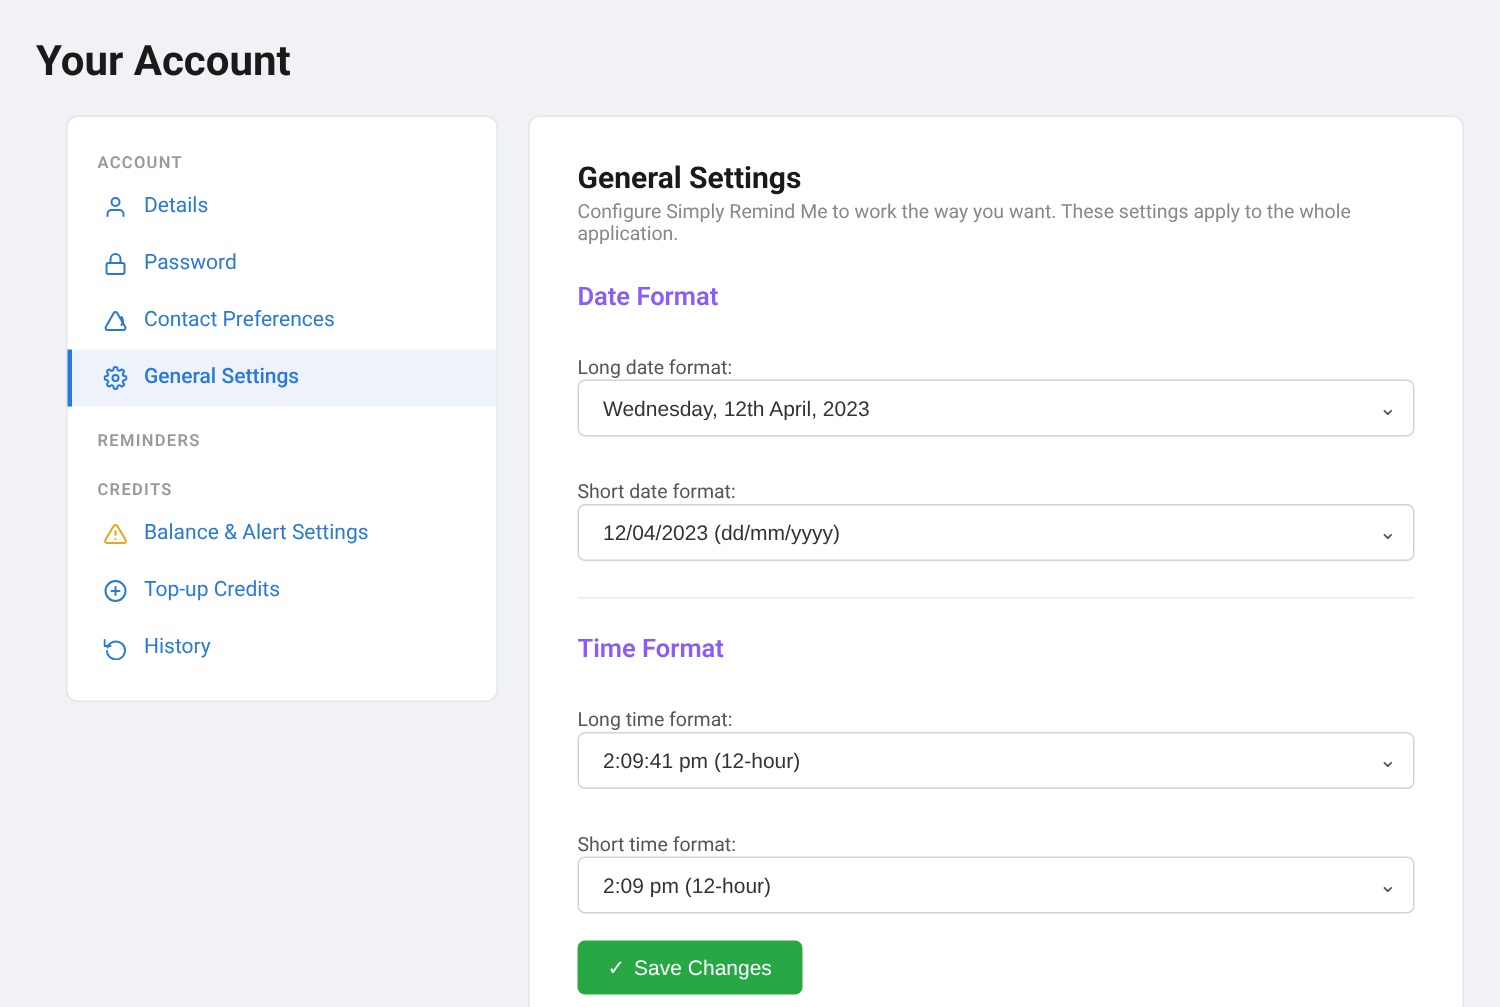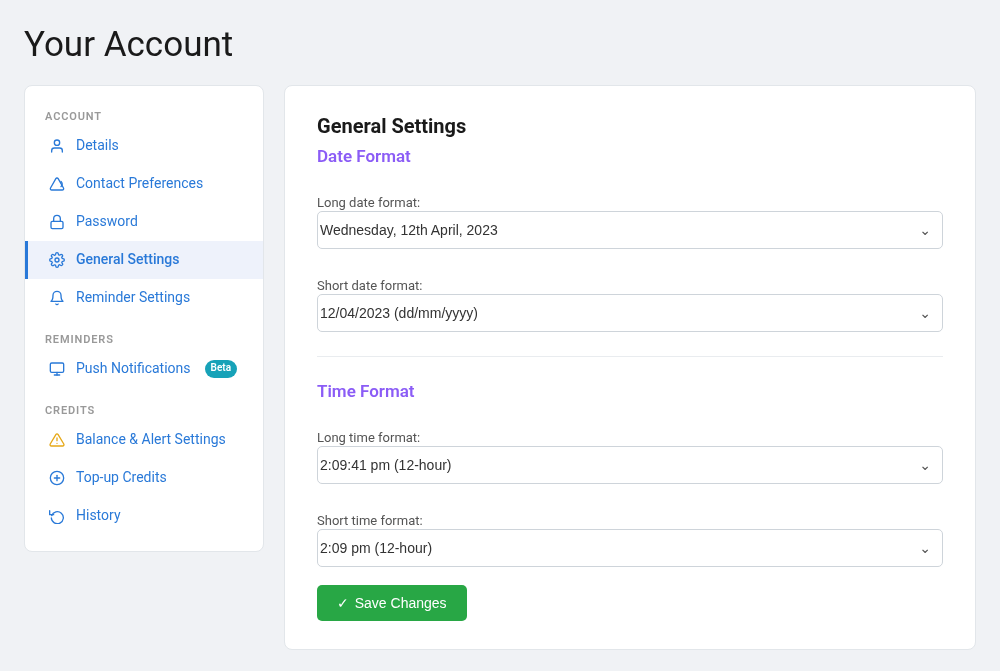--- a/index.html
+++ b/index.html
@@ -8,38 +8,39 @@
       background: #f0f2f5;
       color: #333;
       min-height: 671px;
     }
     .page-wrapper {
       padding: 24px 24px 24px 24px;
       max-width: 1000px;
       margin: 0 auto;
     }
     .page-title {
-      font-size: 35px;
-      font-weight: 400;
+      font-size: 28px;
+      font-weight: 700;
       color: #1a1a1a;
       margin-bottom: 20px;
     }
     .layout {
       display: flex;
       gap: 20px;
       align-items: flex-start;
     }
     
     .sidebar {
-      width: 240px;
+      width: 288px;
       background: #fff;
       border-radius: 8px;
       border: 1px solid #e2e6ea;
       padding: 16px 0;
       flex-shrink: 0;
+      margin-left: 20px;
     }
     .sidebar-section-label {
       font-size: 11px;
       font-weight: 600;
       color: #999;
       letter-spacing: 0.08em;
       padding: 8px 20px 4px 20px;
       margin-top: 8px;
     }
     .sidebar-section-label:first-child {
@@ -113,21 +114,21 @@
     .field-label {
       font-size: 13px;
       color: #555;
       margin-bottom: 6px;
     }
     .select-wrapper {
       position: relative;
     }
     .select-wrapper select {
       width: 100%;
-      padding: 10px 40px 10px 2px;
+      padding: 10px 40px 10px 16px;
       border: 1px solid #ced4da;
       border-radius: 5px;
       font-size: 14px;
       color: #333;
       background: #fff;
       appearance: none;
       -webkit-appearance: none;
       cursor: pointer;
       outline: none;
     }
@@ -178,65 +179,45 @@
             <svg width="16" height="16" viewBox="0 0 24 24" fill="none" stroke="#2979d8" stroke-width="2" stroke-linecap="round" stroke-linejoin="round">
               <path d="M20 21v-2a4 4 0 0 0-4-4H8a4 4 0 0 0-4 4v2"></path>
               <circle cx="12" cy="7" r="4"></circle>
             </svg>
           </span>
           <span>Details</span>
         </div>
         <div class="sidebar-item">
           <span class="icon">
             <svg width="16" height="16" viewBox="0 0 24 24" fill="none" stroke="#2979d8" stroke-width="2" stroke-linecap="round" stroke-linejoin="round">
+              <rect x="3" y="11" width="18" height="11" rx="2" ry="2"></rect>
+              <path d="M7 11V7a5 5 0 0 1 10 0v4"></path>
+            </svg>
+          </span>
+          <span>Password</span>
+        </div>
+        <div class="sidebar-item">
+          <span class="icon">
+            <svg width="16" height="16" viewBox="0 0 24 24" fill="none" stroke="#2979d8" stroke-width="2" stroke-linecap="round" stroke-linejoin="round">
               <path d="M18 8a6 6 0 0 1 0 8"></path>
               <path d="M13.73 4a2 2 0 0 0-3.46 0l-8 14A2 2 0 0 0 4 21h16a2 2 0 0 0 1.73-3z"></path>
             </svg>
           </span>
           <span>Contact Preferences</span>
         </div>
-        <div class="sidebar-item">
-          <span class="icon">
-            <svg width="16" height="16" viewBox="0 0 24 24" fill="none" stroke="#2979d8" stroke-width="2" stroke-linecap="round" stroke-linejoin="round">
-              <rect x="3" y="11" width="18" height="11" rx="2" ry="2"></rect>
-              <path d="M7 11V7a5 5 0 0 1 10 0v4"></path>
-            </svg>
-          </span>
-          <span>Password</span>
-        </div>
         <div class="sidebar-item active">
           <span class="icon">
             <svg width="16" height="16" viewBox="0 0 24 24" fill="none" stroke="#2979d8" stroke-width="2" stroke-linecap="round" stroke-linejoin="round">
               <circle cx="12" cy="12" r="3"></circle>
               <path d="M19.4 15a1.65 1.65 0 0 0 .33 1.82l.06.06a2 2 0 0 1-2.83 2.83l-.06-.06a1.65 1.65 0 0 0-1.82-.33 1.65 1.65 0 0 0-1 1.51V21a2 2 0 0 1-4 0v-.09A1.65 1.65 0 0 0 9 19.4a1.65 1.65 0 0 0-1.82.33l-.06.06a2 2 0 0 1-2.83-2.83l.06-.06A1.65 1.65 0 0 0 4.68 15a1.65 1.65 0 0 0-1.51-1H3a2 2 0 0 1 0-4h.09A1.65 1.65 0 0 0 4.6 9a1.65 1.65 0 0 0-.33-1.82l-.06-.06a2 2 0 0 1 2.83-2.83l.06.06A1.65 1.65 0 0 0 9 4.68a1.65 1.65 0 0 0 1-1.51V3a2 2 0 0 1 4 0v.09a1.65 1.65 0 0 0 1 1.51 1.65 1.65 0 0 0 1.82-.33l.06-.06a2 2 0 0 1 2.83 2.83l-.06.06A1.65 1.65 0 0 0 19.4 9a1.65 1.65 0 0 0 1.51 1H21a2 2 0 0 1 0 4h-.09a1.65 1.65 0 0 0-1.51 1z"></path>
             </svg>
           </span>
           <span>General Settings</span>
         </div>
-        <div class="sidebar-item">
-          <span class="icon">
-            <svg width="16" height="16" viewBox="0 0 24 24" fill="none" stroke="#2979d8" stroke-width="2" stroke-linecap="round" stroke-linejoin="round">
-              <path d="M18 8A6 6 0 0 0 6 8c0 7-3 9-3 9h18s-3-2-3-9"></path>
-              <path d="M13.73 21a2 2 0 0 1-3.46 0"></path>
-            </svg>
-          </span>
-          <span>Reminder Settings</span>
-        </div>
         <div class="sidebar-section-label">REMINDERS</div>
-        <div class="sidebar-item">
-          <span class="icon">
-            <svg width="16" height="16" viewBox="0 0 24 24" fill="none" stroke="#2979d8" stroke-width="2" stroke-linecap="round" stroke-linejoin="round">
-              <rect x="2" y="3" width="20" height="14" rx="2" ry="2"></rect>
-              <line x1="8" y1="21" x2="16" y2="21"></line>
-              <line x1="12" y1="17" x2="12" y2="21"></line>
-            </svg>
-          </span>
-          <span>Push Notifications</span>
-          <span class="badge">Beta</span>
-        </div>
         <div class="sidebar-section-label">CREDITS</div>
         <div class="sidebar-item">
           <span class="icon">
             <svg width="16" height="16" viewBox="0 0 24 24" fill="none" stroke="#e6a817" stroke-width="2" stroke-linecap="round" stroke-linejoin="round">
               <path d="M10.29 3.86L1.82 18a2 2 0 0 0 1.71 3h16.94a2 2 0 0 0 1.71-3L13.71 3.86a2 2 0 0 0-3.42 0z"></path>
               <line x1="12" y1="9" x2="12" y2="13"></line>
               <line x1="12" y1="17" x2="12.01" y2="17"></line>
             </svg>
           </span>
           <span>Balance &amp; Alert Settings</span>
@@ -257,20 +238,21 @@
               <polyline points="1 4 1 10 7 10"></polyline>
               <path d="M3.51 15a9 9 0 1 0 .49-3.5"></path>
             </svg>
           </span>
           <span>History</span>
         </div>
       </nav>
 
     <main class="main-content">
       <h2 class="section-title">General Settings</h2>
+      <p class="section-subtitle">Configure Simply Remind Me to work the way you want. These settings apply to the whole application.</p>
 
       
       <h3 class="subsection-title">Date Format</h3>
 
       <div class="field-group">
         <label class="field-label">Long date format:</label>
         <div class="select-wrapper">
           <select id="long-date-select"><option value="Wednesday, 12th April, 2023">Wednesday, 12th April, 2023</option><option value="12th April, 2023">12th April, 2023</option><option value="April 12th, 2023">April 12th, 2023</option></select>
           <span class="chevron">⌄</span>
         </div>

